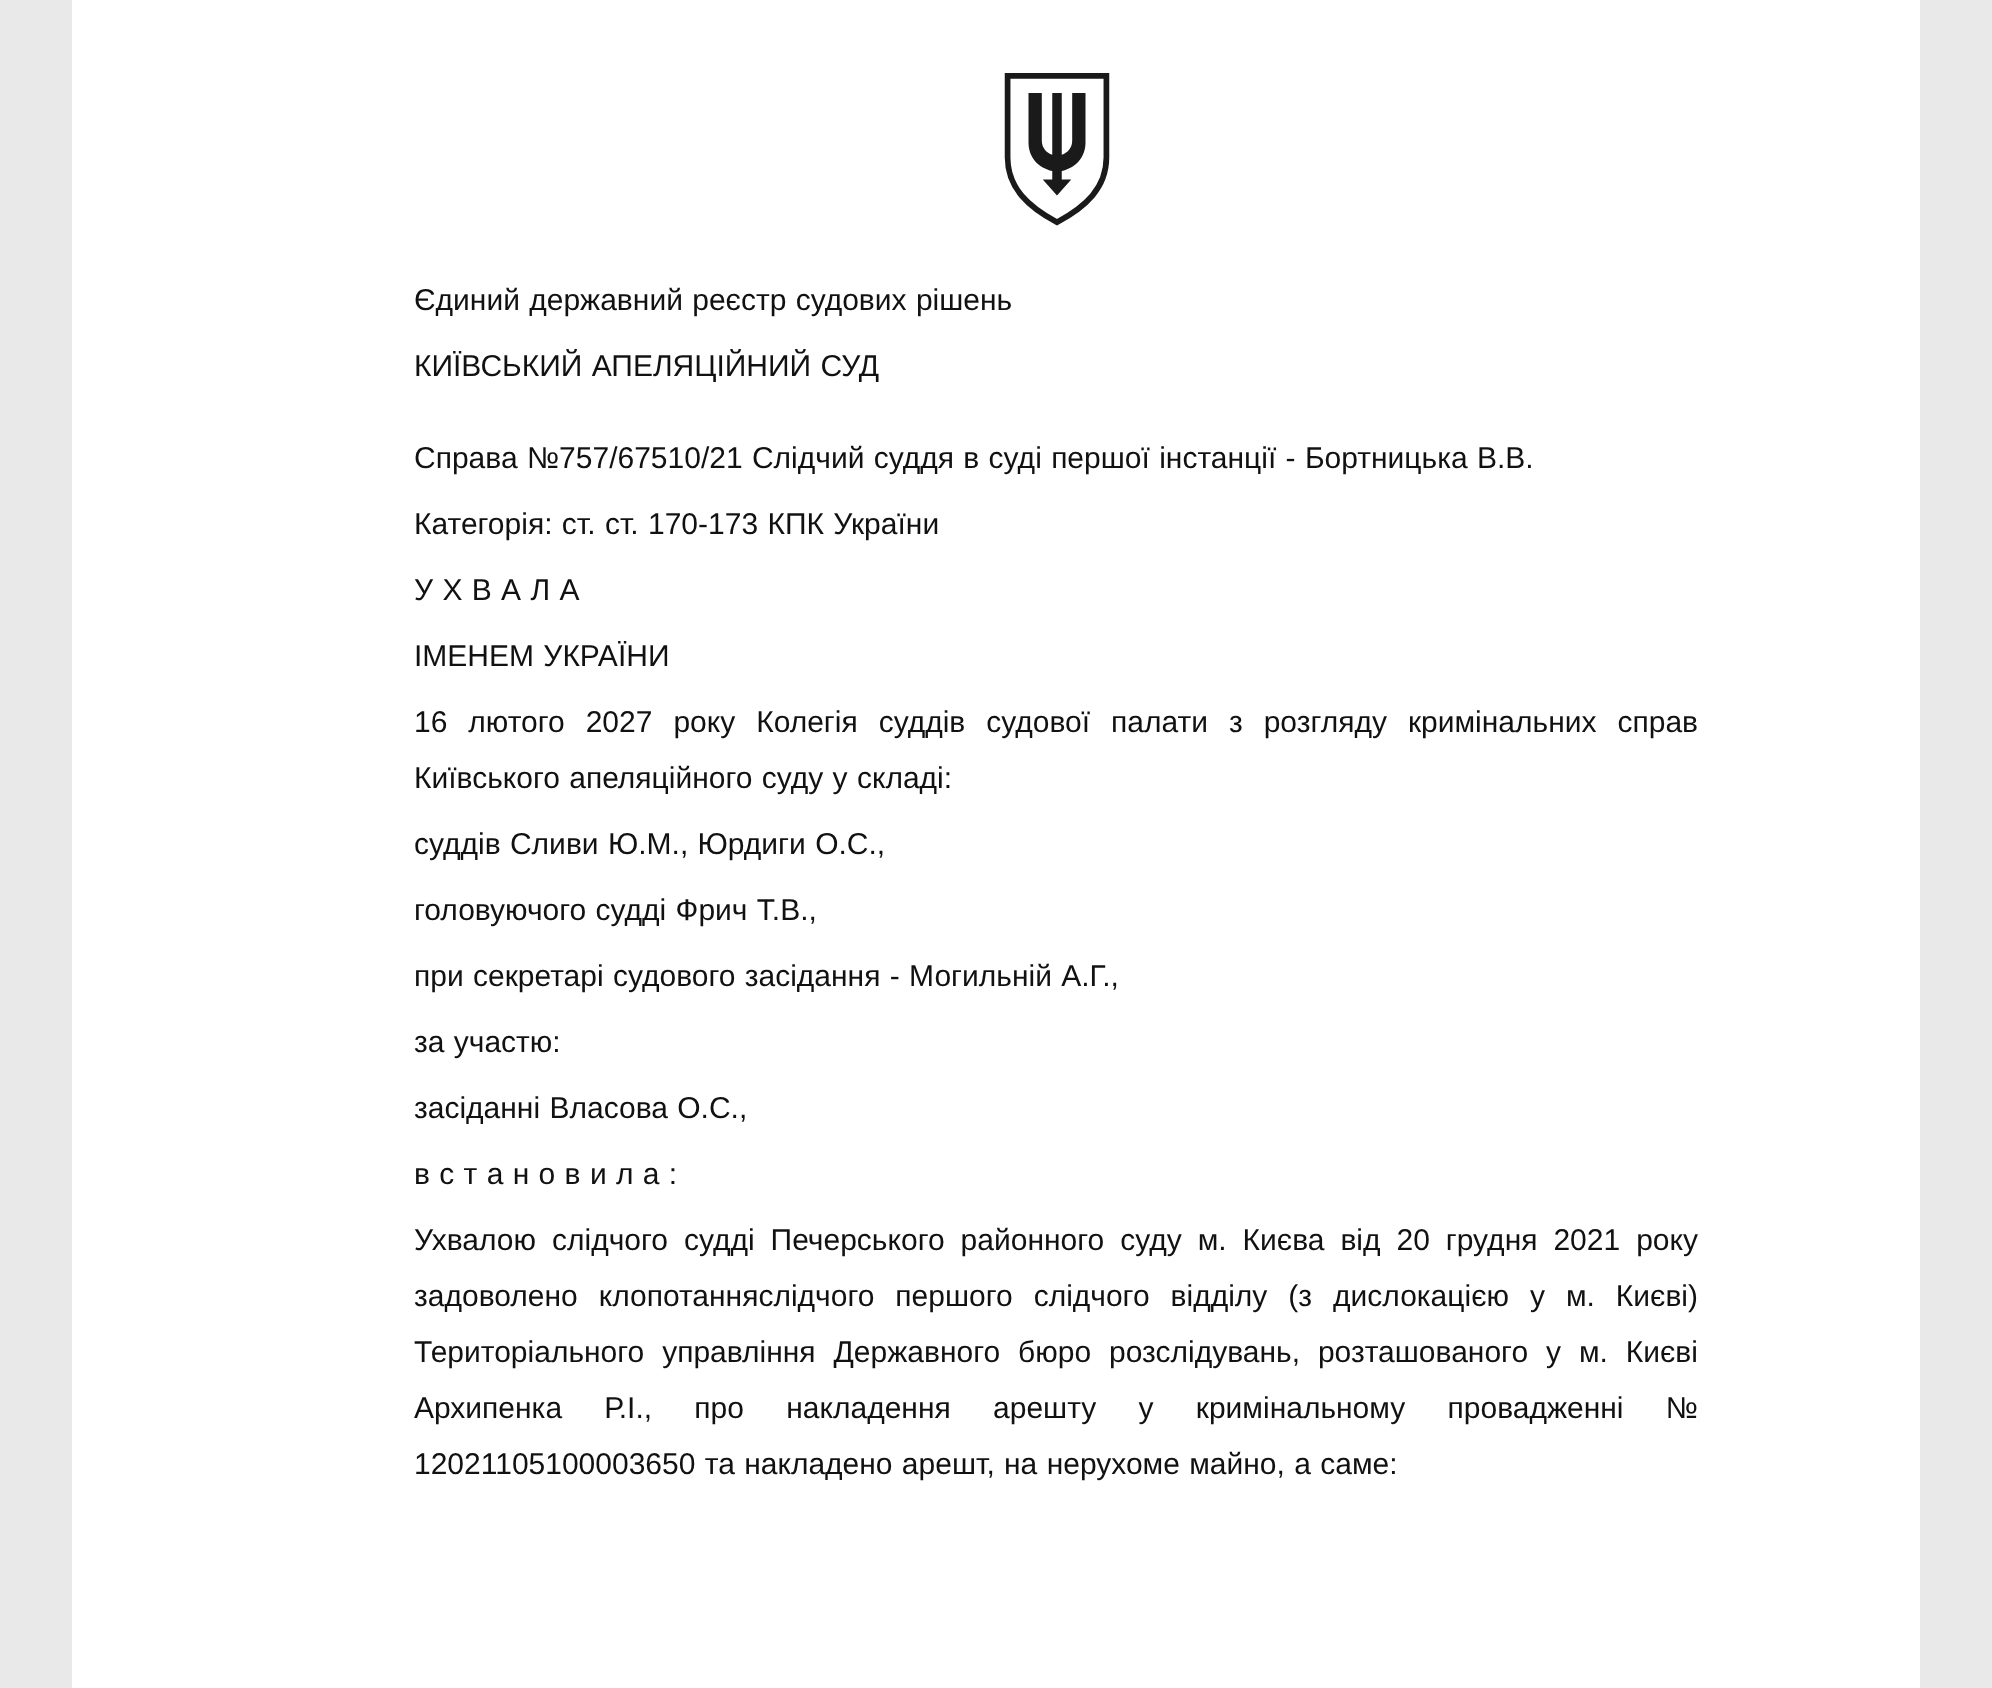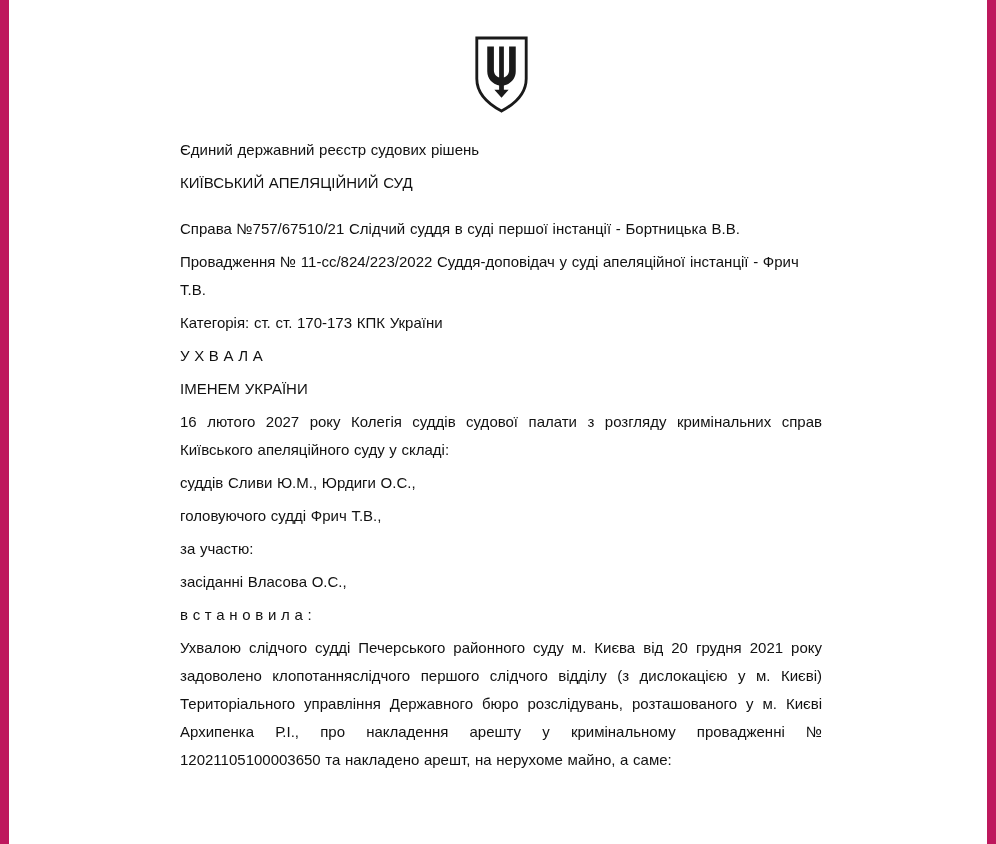--- a/index.html
+++ b/index.html
@@ -5,25 +5,25 @@
   html, body {
     margin: 0;
     padding: 0;
   }
   body {
     background: #e9e9e9;
     font-family: "Liberation Sans", "DejaVu Sans", sans-serif;
     -webkit-font-smoothing: antialiased;
   }
   .viewport {
-    width: 996px;
+    width: 924px;
     height: 844px;
     margin: 0 auto;
     overflow: hidden;
-    background: #be185d;
+    background: #22c55e;
   }
   .page {
     width: 978px;
     min-height: 844px;
     margin: 0 auto;
     background: #ffffff;
     box-sizing: border-box;
     padding: 35px 165px 30px 171px;
   }
   .emblem-wrap {
@@ -58,27 +58,27 @@
       <svg width="57" height="80" viewBox="0 0 60 84" xmlns="http://www.w3.org/2000/svg" aria-hidden="true">
         <path d="M4 3 H56 V46 C56 62 45 72 30 80 C15 72 4 62 4 46 Z" fill="#ffffff" stroke="#1a1a1a" stroke-width="3"></path>
         <path d="M15 12 h7 v25 c0 4 2.5 6.5 5.5 7.5 V12 h5 v32.5 c3 -1 5.5 -3.5 5.5 -7.5 V12 h7 v26 c0 8 -5.5 13.5 -12.5 15 v4.5 h5 L30 66 l-7.5 -8.5 h5 V53 c-7 -1.5 -12.5 -7 -12.5 -15 z" fill="#1a1a1a"></path>
       </svg>
     </div>
 
     <div class="content">
       <p>Єдиний державний реєстр судових рішень</p>
       <p>КИЇВСЬКИЙ АПЕЛЯЦІЙНИЙ СУД</p>
       <p class="gap-top">Справа №757/67510/21 Слідчий суддя в суді першої інстанції - Бортницька В.В.</p>
-      <p>Провадження № 11-сс/824/223/2022 Суддя-доповідач у суді апеляційної інстанції - Фрич Т.В.</p>
       <p>Категорія: ст. ст. 170-173 КПК України</p>
       <p>У Х В А Л А</p>
       <p>ІМЕНЕМ УКРАЇНИ</p>
       <p class="justify">16 лютого 2027 року Колегія суддів судової палати з розгляду кримінальних справ Київського апеляційного суду у складі:</p>
       <p>суддів Сливи Ю.М., Юрдиги О.С.,</p>
       <p>головуючого судді Фрич Т.В.,</p>
+      <p>при секретарі судового засідання - Могильній А.Г.,</p>
       <p>за участю:</p>
       <p>засіданні Власова О.С.,</p>
       <p>в с т а н о в и л а :</p>
       <p class="justify">Ухвалою слідчого судді Печерського районного суду м. Києва від 20 грудня 2021 року задоволено клопотанняслідчого першого слідчого відділу (з дислокацією у м. Києві) Територіального управління Державного бюро розслідувань, розташованого у м. Києві Архипенка Р.І., про накладення арешту у кримінальному провадженні № 12021105100003650 та накладено арешт, на нерухоме майно, а саме:</p>
     </div>
 
   </div>
 </div>
 
 </body></html>

